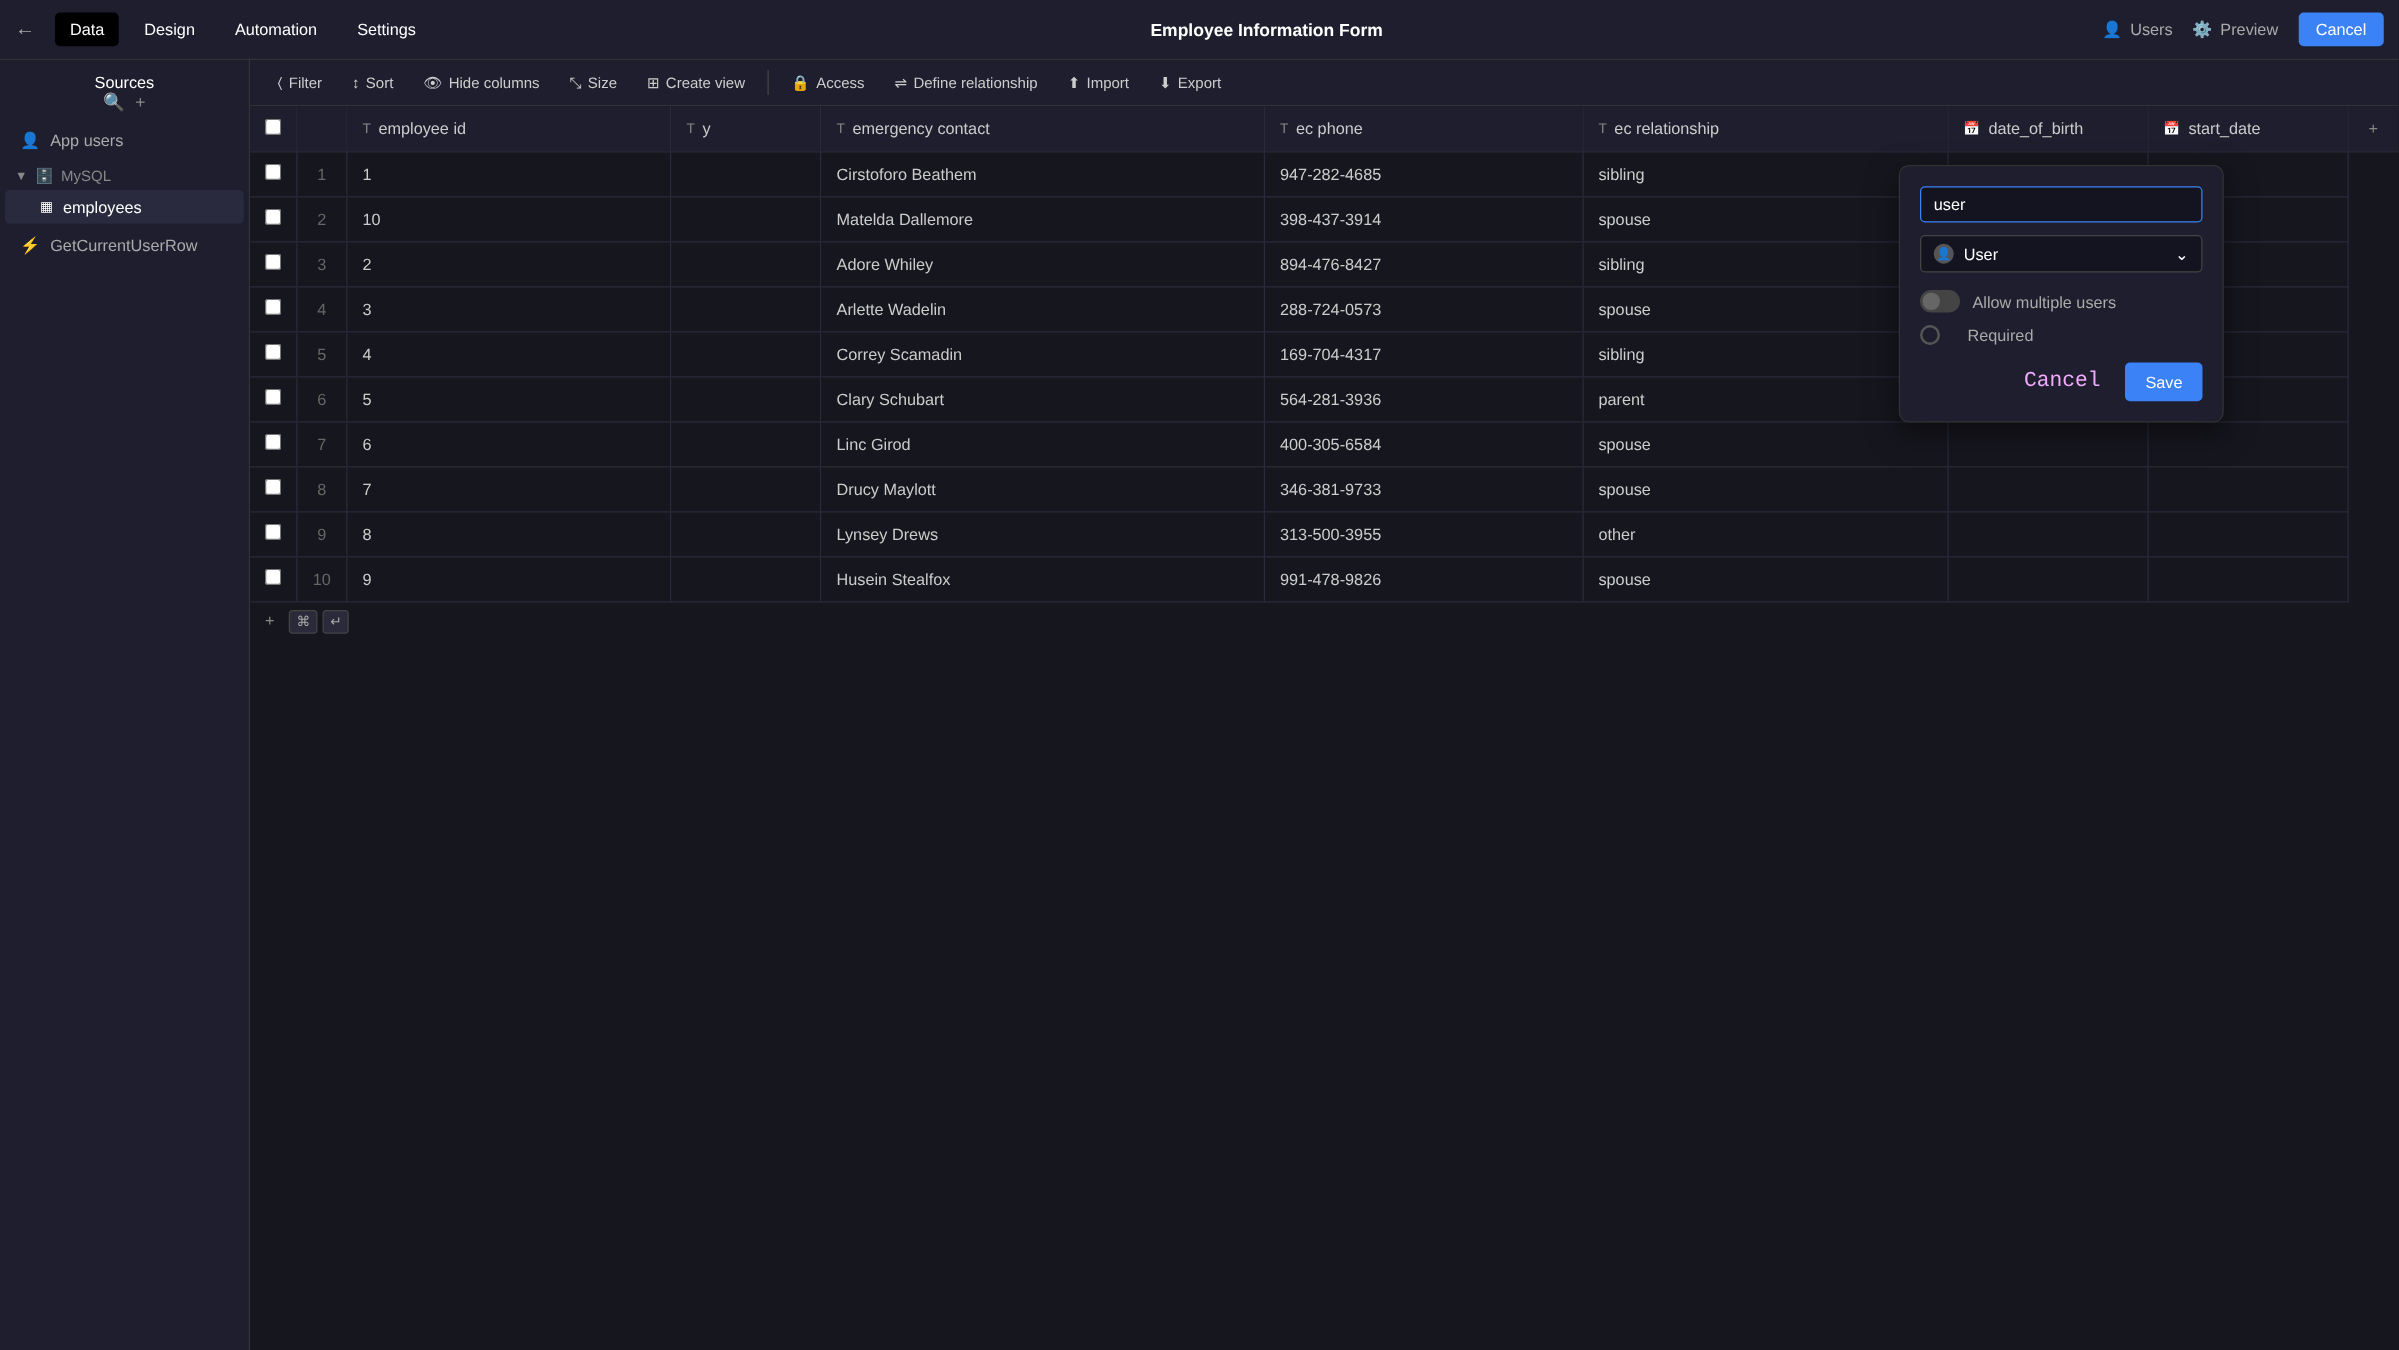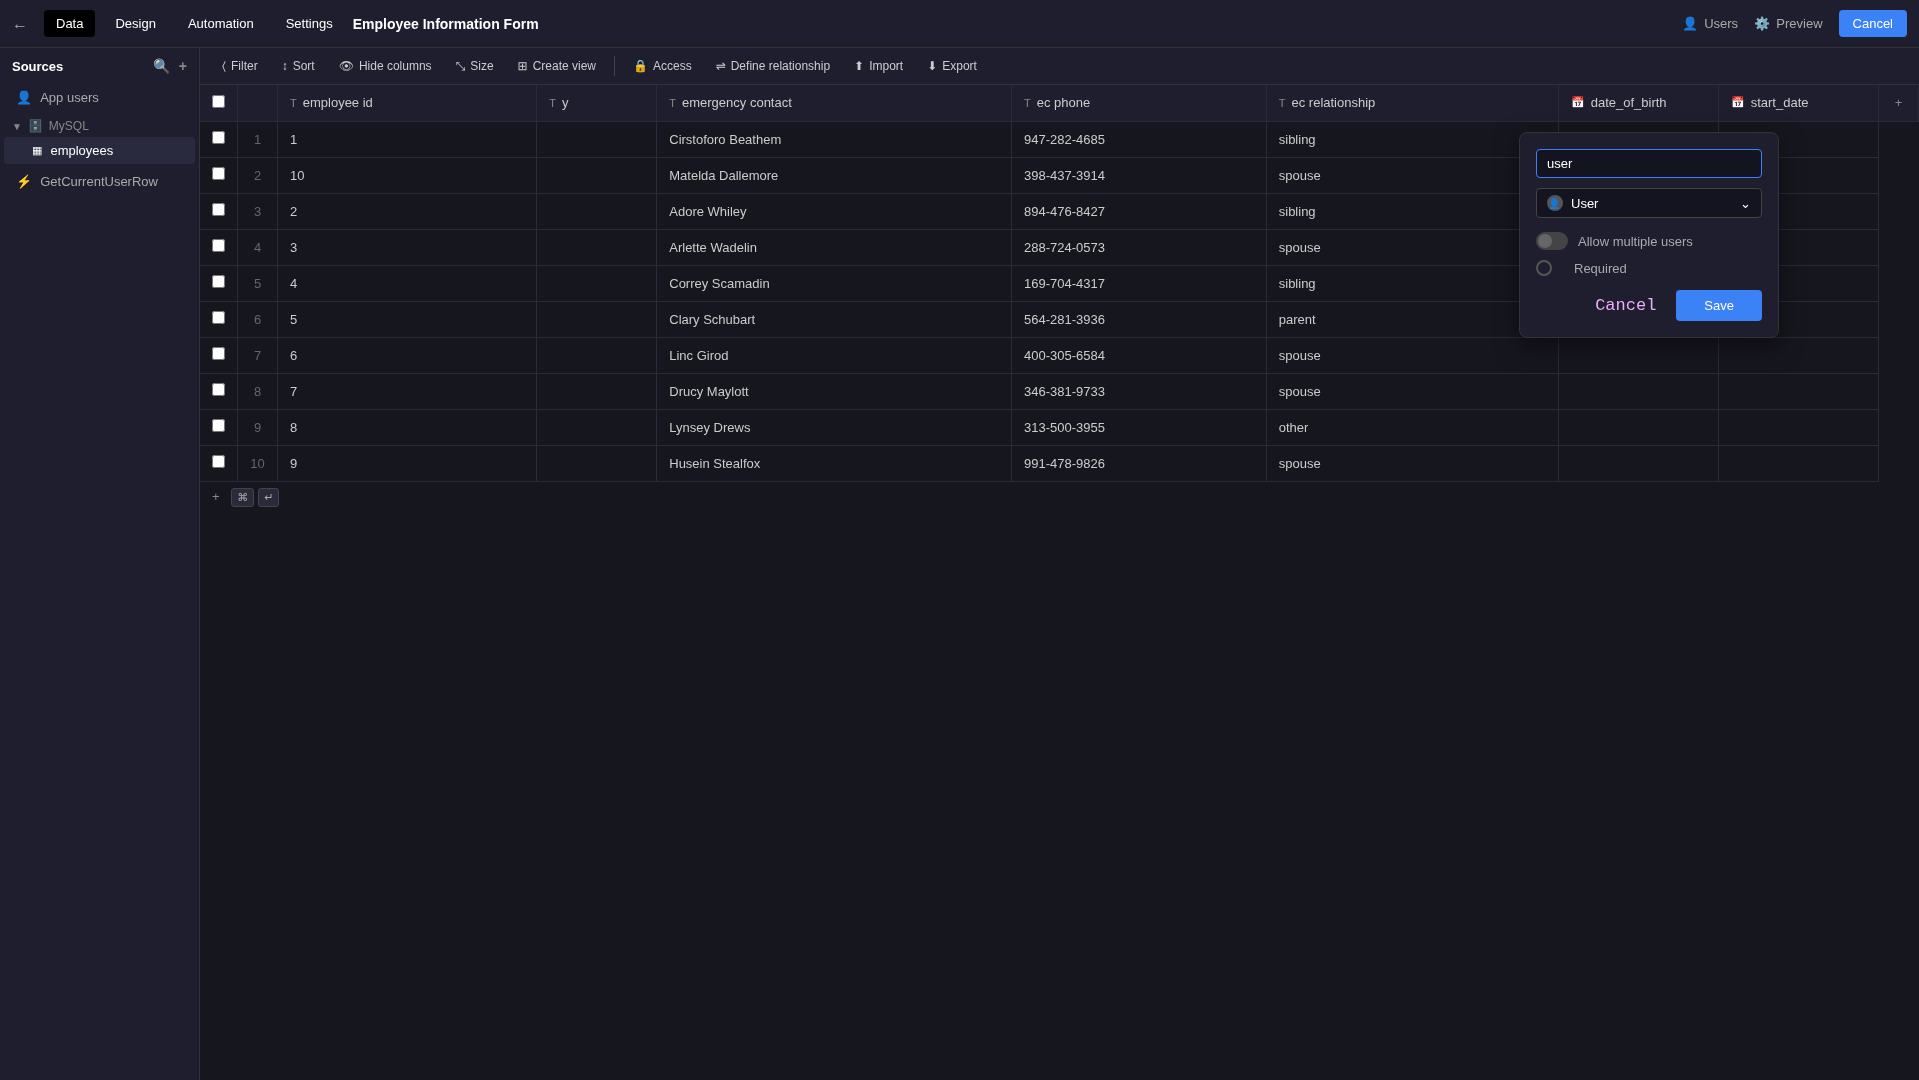--- a/index.html
+++ b/index.html
@@ -7,34 +7,34 @@
 
     
     .top-nav {
       display: flex; align-items: center; height: 48px;
       background: #1e1e2e; border-bottom: 1px solid #333;
       padding: 0 12px; gap: 8px;
     }
     .back-btn { color: #aaa; cursor: pointer; font-size: 16px; margin-right: 8px; }
     .nav-tab { padding: 6px 12px; cursor: pointer; color: #ffffff; border-radius: 4px; font-size: 13px; }
     .nav-tab.active { color: #fff; background: #000000; }
-    .nav-title { flex: 1; color: #fff; font-weight: 600; font-size: 14px; }
+    .nav-title { flex: 1; text-align: center; color: #fff; font-weight: 600; font-size: 14px; }
     .nav-right { display: flex; align-items: center; gap: 16px; }
     .nav-btn { display: flex; align-items: center; gap: 6px; color: #aaa; cursor: pointer; font-size: 13px; }
     .publish-btn {
       background: #3b82f6; color: #fff; border: none; border-radius: 4px;
       padding: 6px 14px; cursor: pointer; font-size: 13px; font-weight: 500;
     }
 
     
     .layout { display: flex; height: calc(100vh - 48px); }
 
     
     .sidebar { width: 200px; background: #1e1e2e; border-right: 1px solid #333; display: flex; flex-direction: column; }
-    .sidebar-header { display: flex; align-items: center; justify-content: space-between; padding: 10px 12px; color: #fff; font-size: 13px; font-weight: 700; }
+    .sidebar-header { display: flex; align-items: center; justify-content: space-between; padding: 10px 12px; color: #fff; font-size: 13px; font-weight: 400; flex-direction: column; }
     .sidebar-header-icons { display: flex; gap: 8px; }
     .sidebar-icon { color: #888; cursor: pointer; font-size: 14px; }
     .sidebar-item { display: flex; align-items: center; gap: 8px; padding: 6px 12px; cursor: pointer; color: #aaa; font-size: 13px; border-radius: 4px; margin: 0 4px; }
     .sidebar-item.active { background: #2a2a3e; color: #fff; }
     .sidebar-group { margin: 4px 0; }
     .sidebar-group-header { display: flex; align-items: center; gap: 6px; padding: 4px 12px; color: #888; font-size: 12px; cursor: pointer; }
     .chevron { font-size: 10px; }
     .indent { padding-left: 28px; }
 
     
@@ -84,21 +84,21 @@
     .popup-dropdown-inner { display: flex; align-items: center; gap: 8px; }
     .user-icon-sm { width: 16px; height: 16px; border-radius: 50%; background: #555; display: inline-flex; align-items: center; justify-content: center; font-size: 10px; }
     .toggle-row { display: flex; align-items: center; gap: 10px; margin-bottom: 10px; }
     .toggle { width: 32px; height: 18px; border-radius: 9px; background: #444; position: relative; cursor: pointer; }
     .toggle-knob { width: 14px; height: 14px; border-radius: 50%; background: #666; position: absolute; top: 2px; left: 2px; transition: left 0.15s; }
     .toggle-label { color: #aaa; font-size: 13px; }
     .required-row { display: flex; align-items: center; gap: 22px; margin-bottom: 14px; }
     .radio { width: 16px; height: 16px; border-radius: 50%; border: 2px solid #555; background: transparent; cursor: pointer; }
     .popup-footer { display: flex; justify-content: flex-end; gap: 8px; margin-top: 4px; }
     .cancel-btn { background: transparent; border: none; color: #f0abfc; cursor: pointer; padding: 6px 12px; border-radius: 4px; font-size: 17px; font-family: Liberation Mono, monospace; }
-    .save-btn { background: #3b82f6; color: #fff; border: none; border-radius: 4px; padding: 6px 28px; cursor: pointer; font-size: 13px; font-weight: 500; }
+    .save-btn { background: #3b82f6; color: #fff; border: none; border-radius: 4px; padding: 6px 16px; cursor: pointer; font-size: 13px; font-weight: 500; }
 
     
     ::-webkit-scrollbar { width: 6px; height: 6px; }
     ::-webkit-scrollbar-track { background: #1a1a2e; }
     ::-webkit-scrollbar-thumb { background: #444; border-radius: 3px; }
     .kbd { background: #2a2a3a; border: 1px solid #444; border-radius: 3px; padding: 2px 5px; font-size: 11px; color: #aaa; }
   </style>
 </head>
 <body>
 

